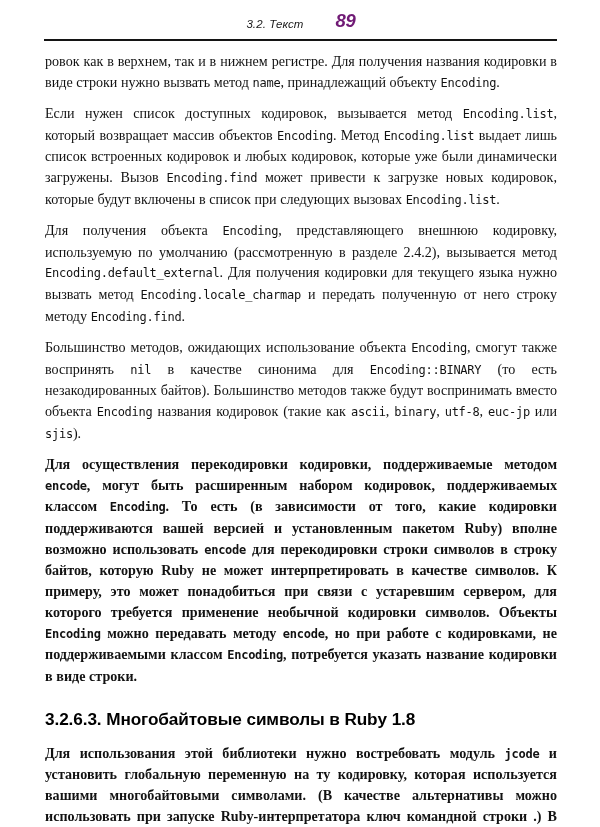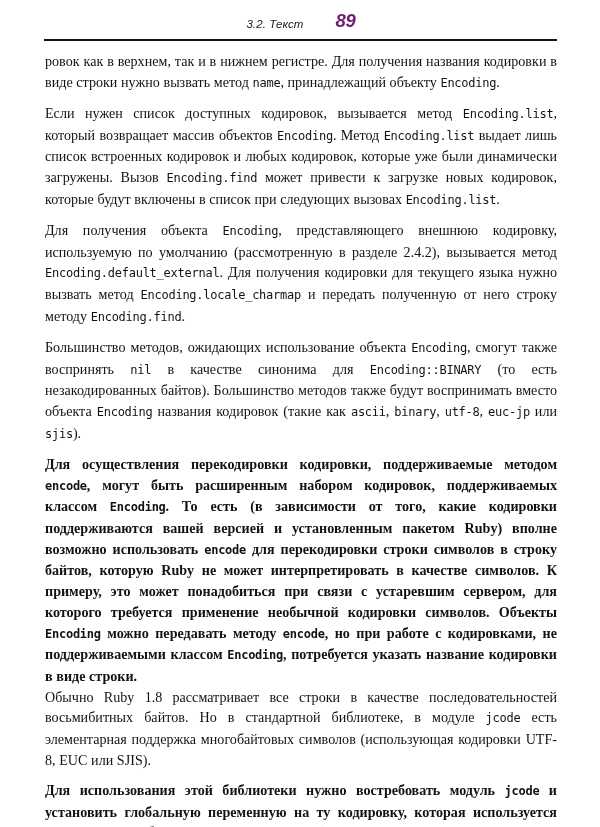--- a/index.html
+++ b/index.html
@@ -114,19 +114,19 @@
   <div class="header-rule"></div>
 
   <div class="column">
     <div id="paras-before">
         <p class="para">ровок как в верхнем, так и в нижнем регистре. Для получения названия кодировки в виде строки нужно вызвать метод <code>name</code>, принадлежащий объекту <code>Encoding</code>.</p>
         <p class="para">Если нужен список доступных кодировок, вызывается метод <code>Encoding.list</code>, который возвращает массив объектов <code>Encoding</code>. Метод <code>Encoding.list</code> выдает лишь список встроенных кодировок и любых кодировок, которые уже были динамически загружены. Вызов <code>Encoding.find</code> может привести к загрузке новых кодировок, которые будут включены в список при следующих вызовах <code>Encoding.list</code>.</p>
         <p class="para">Для получения объекта <code>Encoding</code>, представляющего внешнюю кодировку, используемую по умолчанию (рассмотренную в разделе 2.4.2), вызывается метод <code>Encoding.default_external</code>. Для получения кодировки для текущего языка нужно вызвать метод <code>Encoding.locale_charmap</code> и передать полученную от него строку методу <code>Encoding.find</code>.</p>
         <p class="para">Большинство методов, ожидающих использование объекта <code>Encoding</code>, смогут также воспринять <code>nil</code> в качестве синонима для <code>Encoding::BINARY</code> (то есть незакодированных байтов). Большинство методов также будут воспринимать вместо объекта <code>Encoding</code> названия кодировок (такие как <code>ascii</code>, <code>binary</code>, <code>utf-8</code>, <code>euc-jp</code> или <code>sjis</code>).</p>
         <p class="para">Для осуществления перекодировки кодировки, поддерживаемые методом <code>encode</code>, могут быть расширенным набором кодировок, поддерживаемых классом <code>Encoding</code>. То есть (в зависимости от того, какие кодировки поддерживаются вашей версией и установленным пакетом Ruby) вполне возможно использовать <code>encode</code> для перекодировки строки символов в строку байтов, которую Ruby не может интерпретировать в качестве символов. К примеру, это может понадобиться при связи с устаревшим сервером, для которого требуется применение необычной кодировки символов. Объекты <code>Encoding</code> можно передавать методу <code>encode</code>, но при работе с кодировками, не поддерживаемыми классом <code>Encoding</code>, потребуется указать название кодировки в виде строки.</p>
       </div>
+    <h3 class="section-heading">3.2.6.3. Многобайтовые символы в Ruby 1.8</h3>
     <div id="paras-after">
-        <p class="para">Обычно Ruby 1.8 рассматривает все строки в качестве последовательностей восьмибитных байтов. Но в стандартной библиотеке, в модуле <code>jcode</code> есть элементарная поддержка многобайтовых символов (использующая кодировки UTF-8, EUC или SJIS).</p>
         <p class="para">Для использования этой библиотеки нужно востребовать модуль <code>jcode</code> и установить глобальную переменную  на ту кодировку, которая используется вашими многобайтовыми символами. (В качестве альтернативы можно использовать при запуске Ruby-интерпретатора ключ командной строки .) В библиотеке  для объектов  определен новый метод : он возвращает длину строки в символах, а не в байтах. Существующие в версии 1.8 методы  и , изменениям не подвергаются — они возвращают длину строки в байтах.</p>
       </div>
   </div>
 
 </div>
 
 </body></html>

